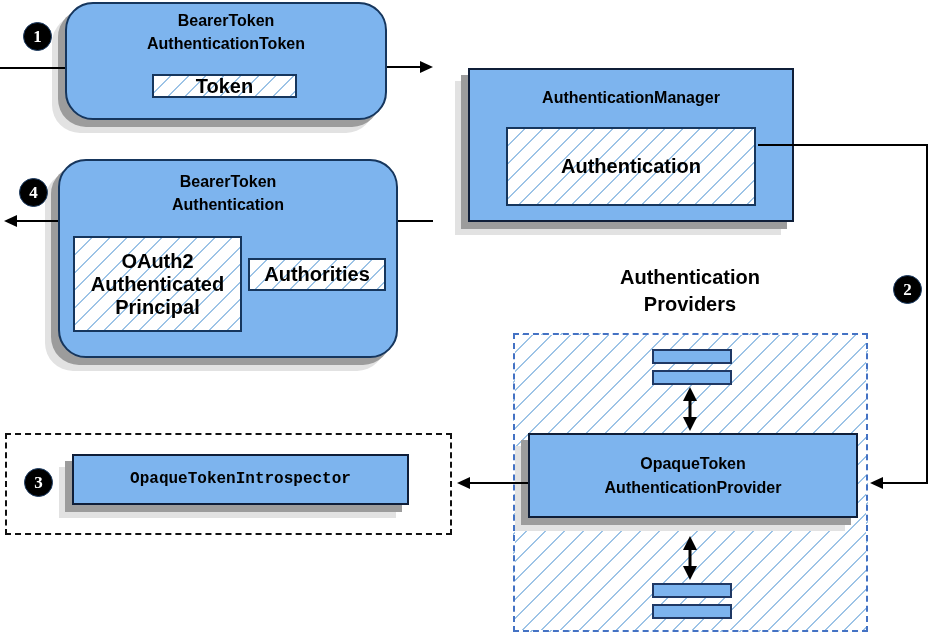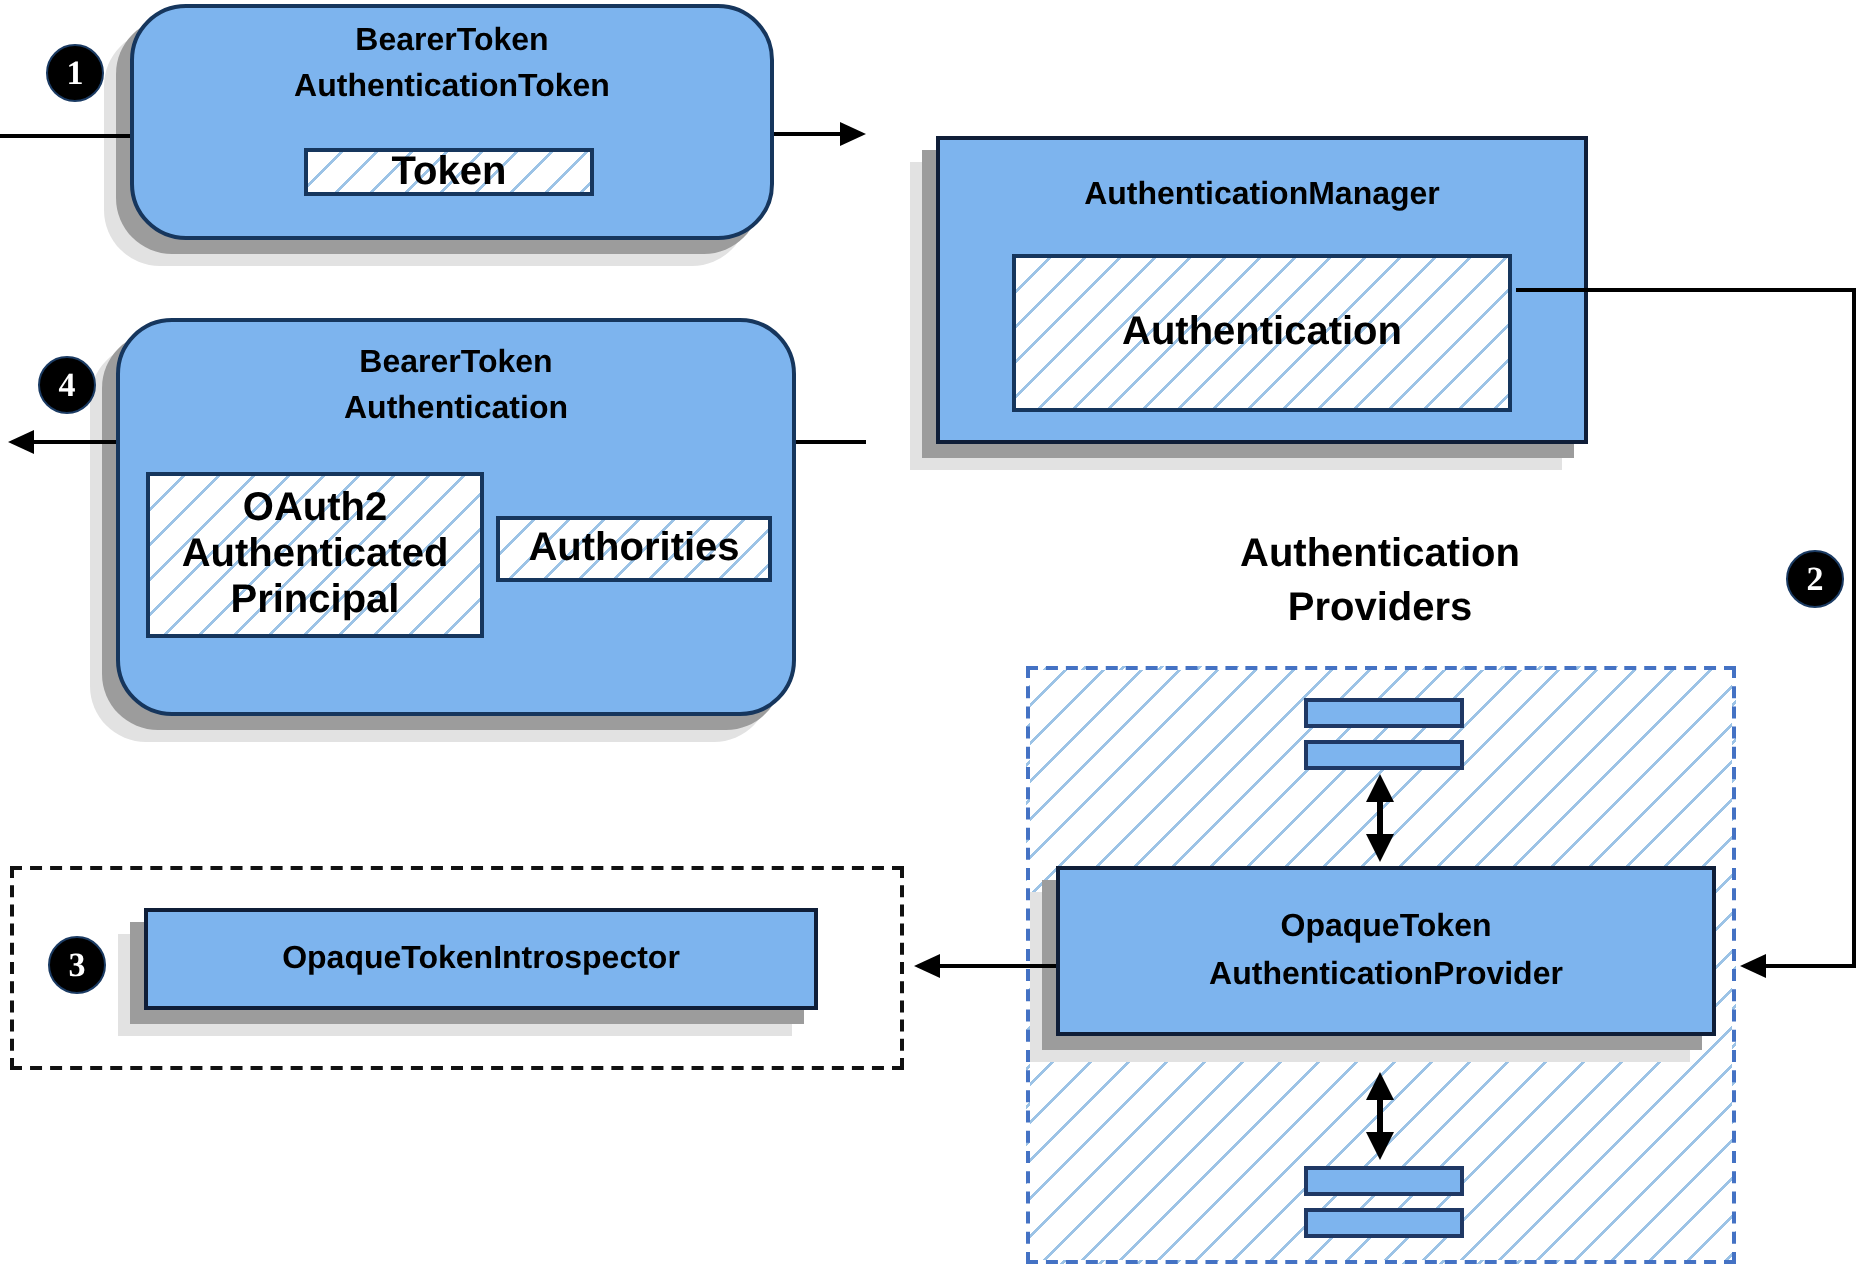--- a/index.html
+++ b/index.html
@@ -103,21 +103,21 @@
   <div class="node rect" style="left:432px;top:68px;width:326px;height:154px;margin-left:36px;">
     <div class="title" style="margin-top:16px;">AuthenticationManager</div>
     <div class="chip" style="left:36px;top:57px;width:250px;height:79px;">
       <span>Authentication</span>
     </div>
   </div>
 
   <div class="node rounded" style="left:58px;top:159px;width:340px;height:199px;">
     <div class="title" style="margin-top:9px;">BearerToken
 Authentication</div>
-    <div class="chip" style="left:13px;top:75px;width:169px;height:83px;">
+    <div class="chip" style="left:13px;top:75px;width:169px;height:96px;">
       <span>OAuth2
 Authenticated
 Principal</span>
     </div>
     <div class="chip" style="left:188px;top:97px;width:138px;height:33px;">
       <span>Authorities</span>
     </div>
   </div>
 
   <div class="freelabel" style="left:590px;top:264px;width:200px;">Authentication
@@ -130,17 +130,17 @@
   <div class="bar" style="left:652px;top:583px;"></div>
   <div class="bar" style="left:652px;top:604px;"></div>
 
   <div class="node rect flexc" style="left:528px;top:433px;width:330px;height:85px;">
     <div class="title" style="line-height:24px;">OpaqueToken
 AuthenticationProvider</div>
   </div>
 
   <div class="dashedplain" style="left:5px;top:433px;width:447px;height:102px;"></div>
 
-  <div class="node rect flexc" style="left:72px;top:454px;width:337px;height:51px;">
+  <div class="node rect flexc" style="left:72px;top:454px;width:337px;height:51px;font-family:Liberation Mono, monospace;">
     <div class="title">OpaqueTokenIntrospector</div>
   </div>
 
 </div>
 
 </body></html>

